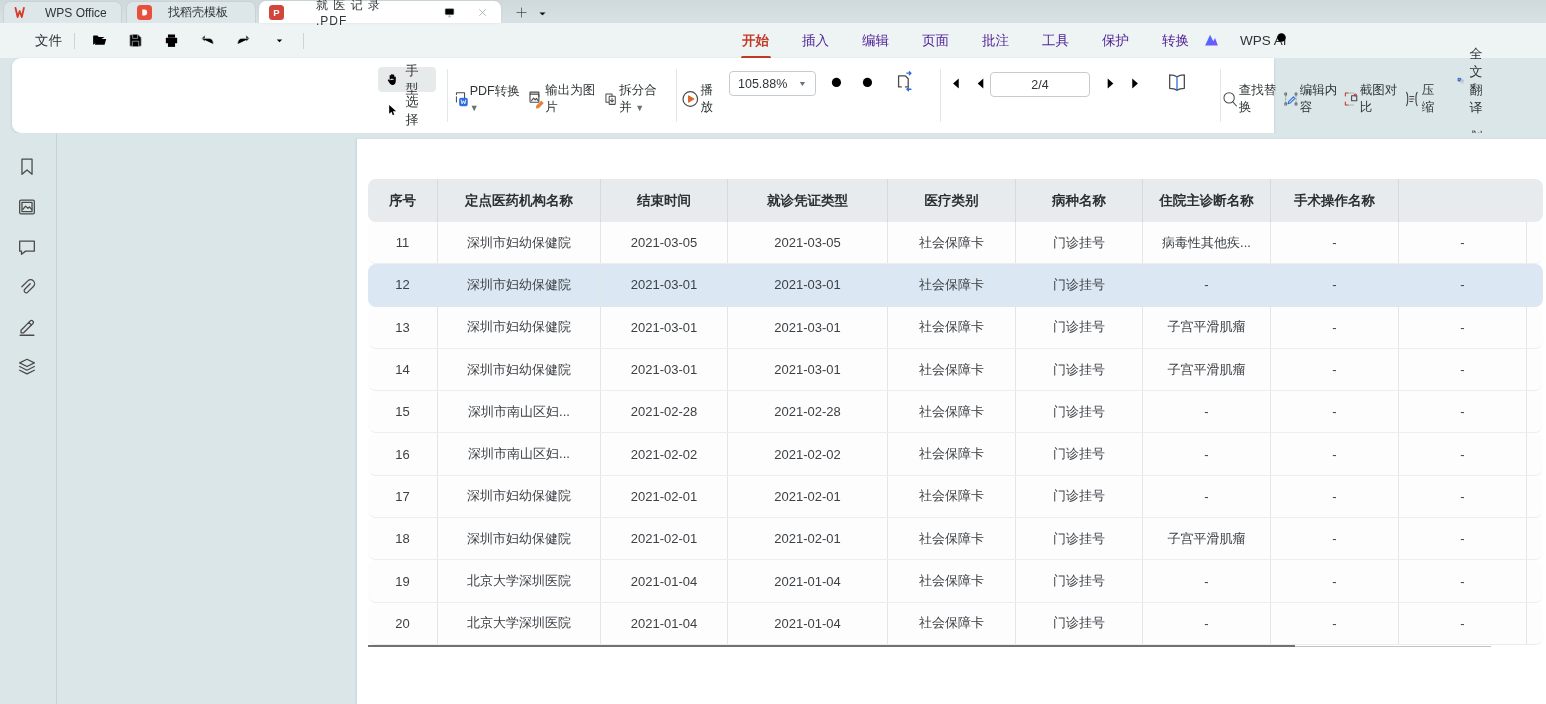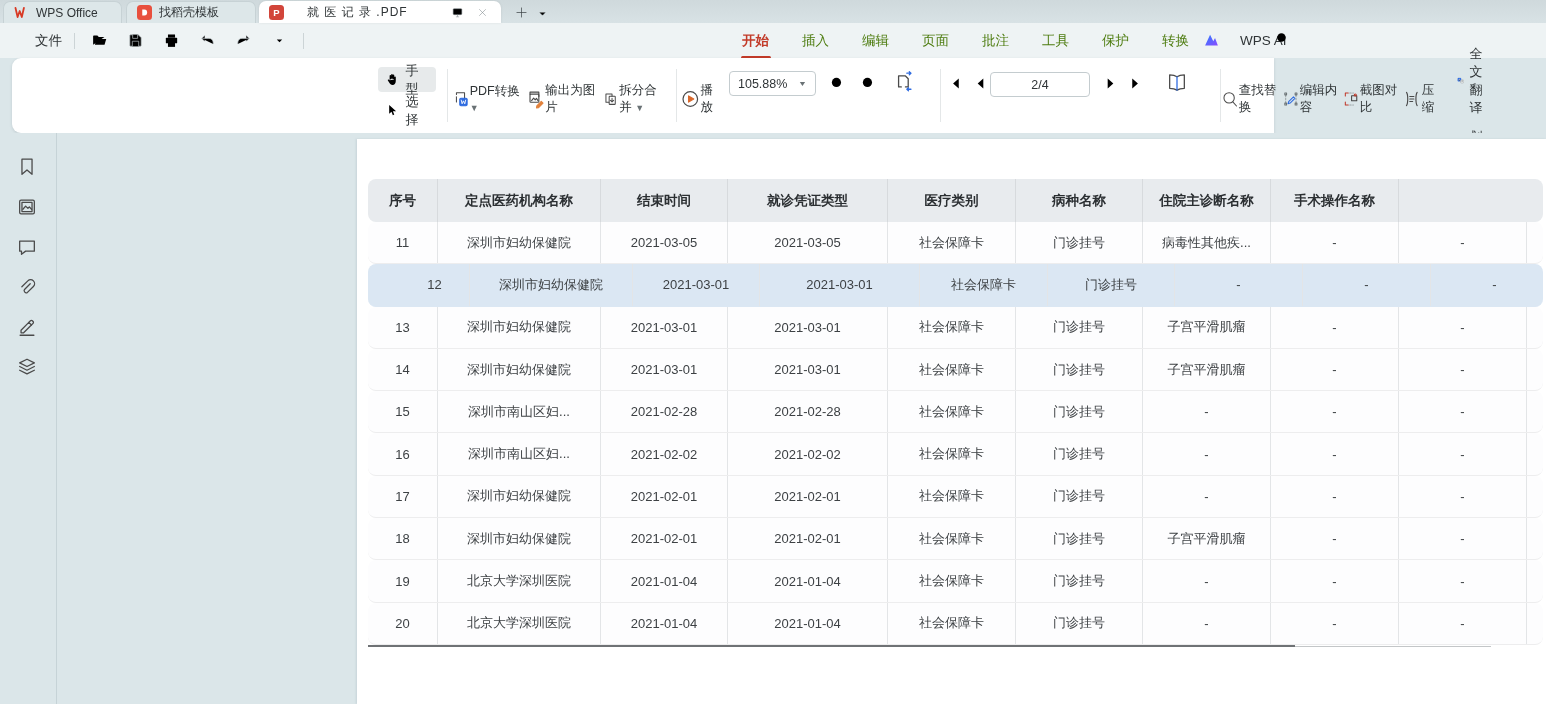--- a/index.html
+++ b/index.html
@@ -4,21 +4,21 @@
 <style>
   * { margin:0; padding:0; box-sizing:border-box; }
   html,body { width:1546px; height:704px; overflow:hidden; }
   body { font-family:"Liberation Sans","DejaVu Sans",sans-serif; font-size:13px; color:#333; }
   .app { position:relative; width:1546px; height:704px; background:#dbe6e9; }
   .abs { position:absolute; }
 
   
   .tabbar { position:absolute; left:0; top:0; width:100%; height:23px;
             background:linear-gradient(#cfd9dc,#d8e2e5); }
-  .tab { position:absolute; top:1px; height:22px; display:flex; align-items:center; gap:7px;
+  .tab { position:absolute; top:1px; height:22px; display:flex; align-items:center; gap:16px;
          padding:0 10px; border-radius:7px 7px 0 0; font-size:12px; color:#2f3436; cursor:default; }
   .tab.inactive { background:#dde7e9; border:1px solid #c7d2d5; border-bottom:none; }
   .tab.active { background:#ffffff; box-shadow:0 0 3px rgba(0,0,0,.08); z-index:2; }
   .tab .spacer { flex:1; }
   .badge { width:15px; height:15px; border-radius:3.5px; display:flex; align-items:center;
            justify-content:center; color:#fff; font-size:9.5px; font-weight:bold; flex:0 0 auto; }
   .tab-letterspace { letter-spacing:1px;margin-left:16px; }
   .tab-ctl { display:flex; align-items:center; justify-content:center; width:18px; height:18px; border-radius:3px; }
   svg.ic { width:22px; height:22px; stroke:#4a4a4a; fill:none; stroke-width:1.4;
            stroke-linecap:round; stroke-linejoin:round; display:block; }
@@ -26,21 +26,21 @@
   svg.ic-xs { width:13px; height:13px; }
   svg.gray { stroke:#b6bec1; }
 
   
   .menubar { position:absolute; left:0; top:23px; width:100%; height:35px; background:#eef3f4; }
   .mb-left { position:absolute; left:12px; top:0; height:35px; display:flex; align-items:center; gap:12px; }
   .file-btn { display:flex; align-items:center; gap:6px; font-size:13.5px; color:#2f3436; }
   .vsep { width:1px; height:16px; background:#ccd4d6; }
   .mb-icon { width:24px; height:24px; display:flex; align-items:center; justify-content:center; border-radius:3px; }
   .menus { position:absolute; left:741px; top:0; height:35px; display:flex; align-items:center; gap:31px; }
-  .menu-item { font-size:13.5px; color:#4d7c0f; position:relative; padding:9px 1px; cursor:default; }
+  .menu-item { font-size:13.5px; color:#4c1d95; position:relative; padding:9px 1px; cursor:default; }
   .menu-item.active { color:#c23a28; font-weight:bold; }
   .menu-item.active::after { content:""; position:absolute; left:50%; transform:translateX(-50%);
      bottom:0px; width:30px; height:3px; background:#c23a28; border-radius:2px; }
   .wpsai { position:absolute; left:1203px; top:0; height:35px; display:flex; align-items:center; gap:20px;
            font-size:13.5px; color:#2f3436; }
   .mb-search { position:absolute; left:1274px; top:7px; }
 
   
   .toolbar { position:absolute; left:12px; top:58px; width:1262px; height:75px; background:#fff;
              border-radius:9px 0 0 9px; box-shadow:0 1px 3px rgba(70,90,100,.18); }
@@ -69,21 +69,21 @@
           box-shadow:-1px 0 2px rgba(90,110,120,.15); }
 
   
   .med-table { position:absolute; left:368px; top:179px; width:1175px; }
   .t-row { display:grid;border-radius:8px; }
   .t-head { background:#e8ebee; height:43px; }
   .t-cell { display:flex; align-items:center; justify-content:center; font-size:13px; color:#3d4144;
             border-right:1px solid #e3e5e7; overflow:hidden; white-space:nowrap; }
   .t-head .t-cell { font-weight:bold; color:#2b2f32; font-size:13.5px; border-right:1px solid #d7dadd; }
   .t-body .t-row { height:42.3px; border-bottom:1px solid #ededee; background:#fdfdfe; }
-  .t-body .t-row.hl { background:#dbe7f3; border-bottom:1px solid #dbe7f3;padding-left:32px; }
+  .t-body .t-row.hl { background:#dbe7f3; border-bottom:1px solid #dbe7f3; }
   .t-cell:last-child { border-right:none; }
   .t-bottom-dark { position:absolute; left:368px; top:645px; width:927px; height:2px; background:#6f7275; }
   .t-bottom-light { position:absolute; left:1295px; top:646px; width:196px; height:1px; background:#c3c6c8; }
 </style>
 </head>
 <body>
 
 <div class="app">
 
   <div class="tabbar">

